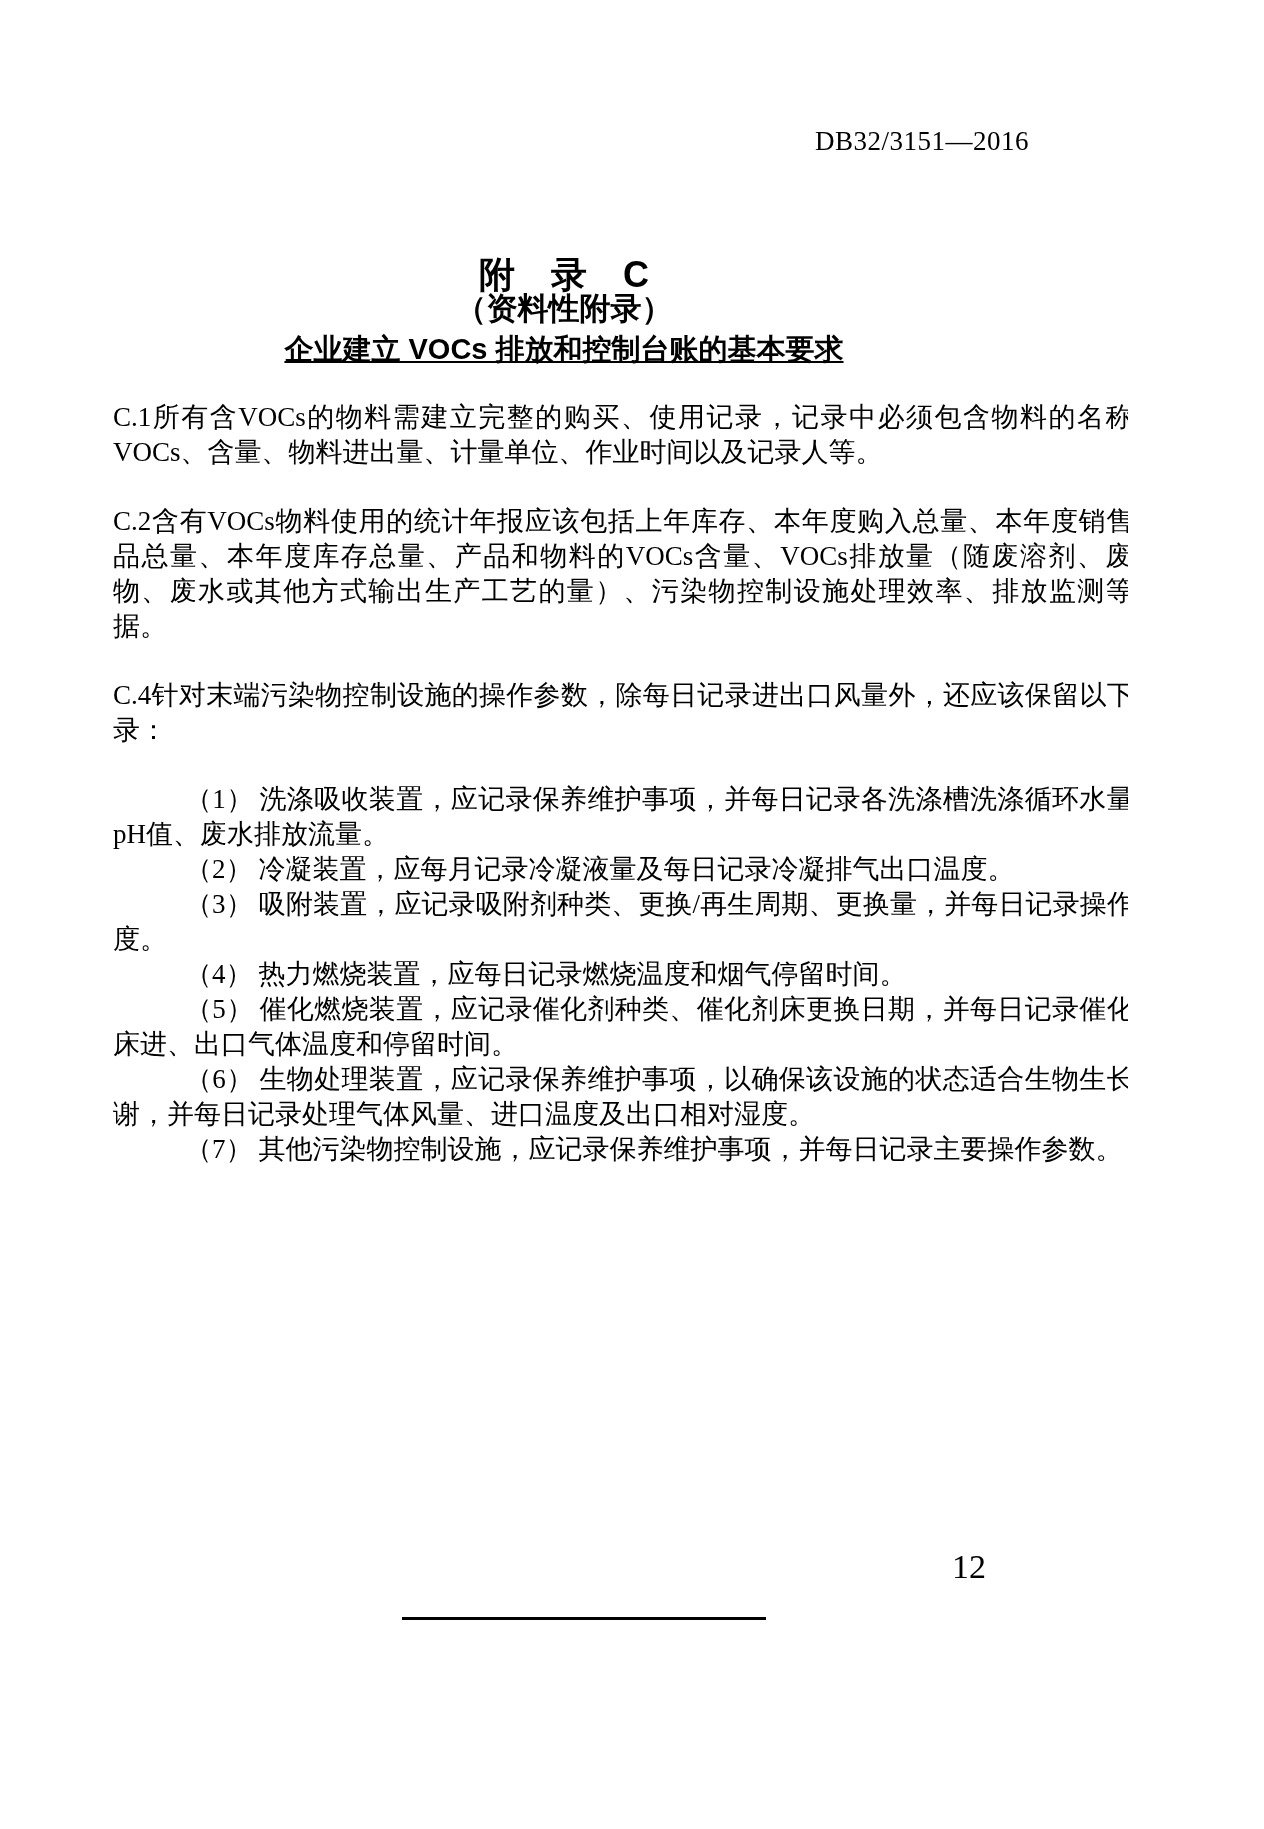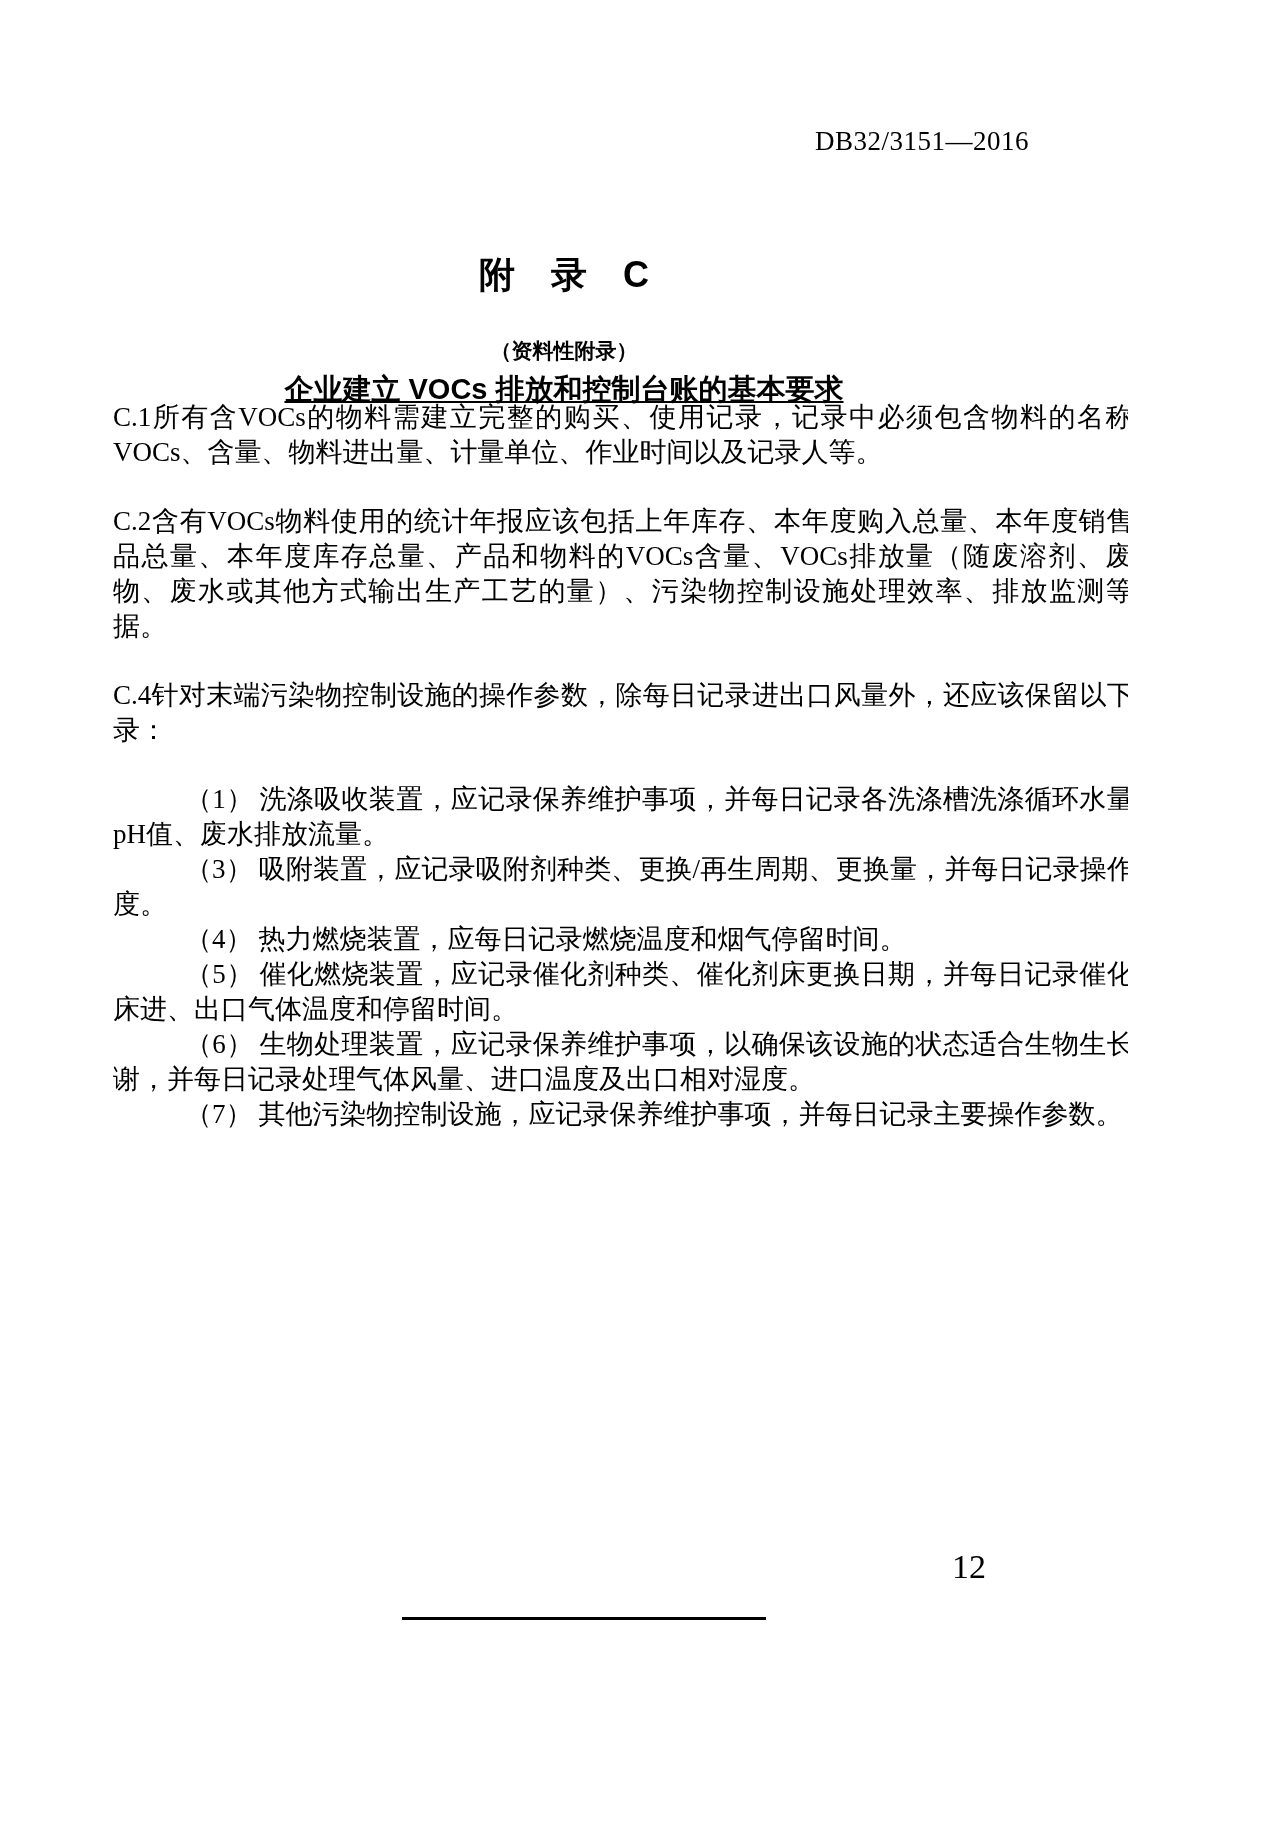--- a/index.html
+++ b/index.html
@@ -33,24 +33,23 @@
     text-align: center;
     font-weight: bold;
     color: #000000;
   }
   .titles .t1 {
     font-size: 36px;
     line-height: 37px;
     font-family: "Liberation Sans", "DejaVu Sans", sans-serif;
   }
   .titles .t2 {
-    font-size: 21px;
+    font-size: 31px;
     line-height: 36px;
-    font-family: Liberation Sans, sans-serif;
-    margin-top: 40px;
+    font-family: Liberation Mono, monospace;
   }
   .titles .t3 {
     font-size: 29px;
     line-height: 40px;
     font-family: "Liberation Sans", "DejaVu Sans", sans-serif;
     text-decoration: underline;
   }
   .body-text {
     position: absolute;
     top: 400px;
@@ -106,20 +105,21 @@
 
     <p class="clause"><span class="cnum">C.1</span><span>所有含VOCs的物料需建立完整的购买、使用记录，记录中必须包含物料的名称、VOCs、含量、物料进出量、计量单位、作业时间以及记录人等。</span></p>
 
     <p class="clause"><span class="cnum">C.2</span><span>含有VOCs物料使用的统计年报应该包括上年库存、本年度购入总量、本年度销售产品总量、本年度库存总量、产品和物料的VOCs含量、VOCs排放量（随废溶剂、废弃物、废水或其他方式输出生产工艺的量）、污染物控制设施处理效率、排放监测等数据。</span></p>
 
 
     <p class="clause"><span class="cnum">C.4</span><span>针对末端污染物控制设施的操作参数，除每日记录进出口风量外，还应该保留以下记录：</span></p>
 
     <p class="item"><span class="inum">（1）</span><span>洗涤吸收装置，应记录保养维护事项，并每日记录各洗涤槽洗涤循环水量、pH值、废水排放流量。</span></p>
 
+    <p class="item"><span class="inum">（2）</span><span>冷凝装置，应每月记录冷凝液量及每日记录冷凝排气出口温度。</span></p>
 
     <p class="item"><span class="inum">（3）</span><span>吸附装置，应记录吸附剂种类、更换/再生周期、更换量，并每日记录操作温度。</span></p>
 
     <p class="item"><span class="inum">（4）</span><span>热力燃烧装置，应每日记录燃烧温度和烟气停留时间。</span></p>
 
     <p class="item"><span class="inum">（5）</span><span>催化燃烧装置，应记录催化剂种类、催化剂床更换日期，并每日记录催化剂床进、出口气体温度和停留时间。</span></p>
 
     <p class="item"><span class="inum">（6）</span><span>生物处理装置，应记录保养维护事项，以确保该设施的状态适合生物生长代谢，并每日记录处理气体风量、进口温度及出口相对湿度。</span></p>
 
     <p class="item"><span class="inum">（7）</span><span>其他污染物控制设施，应记录保养维护事项，并每日记录主要操作参数。</span></p>

